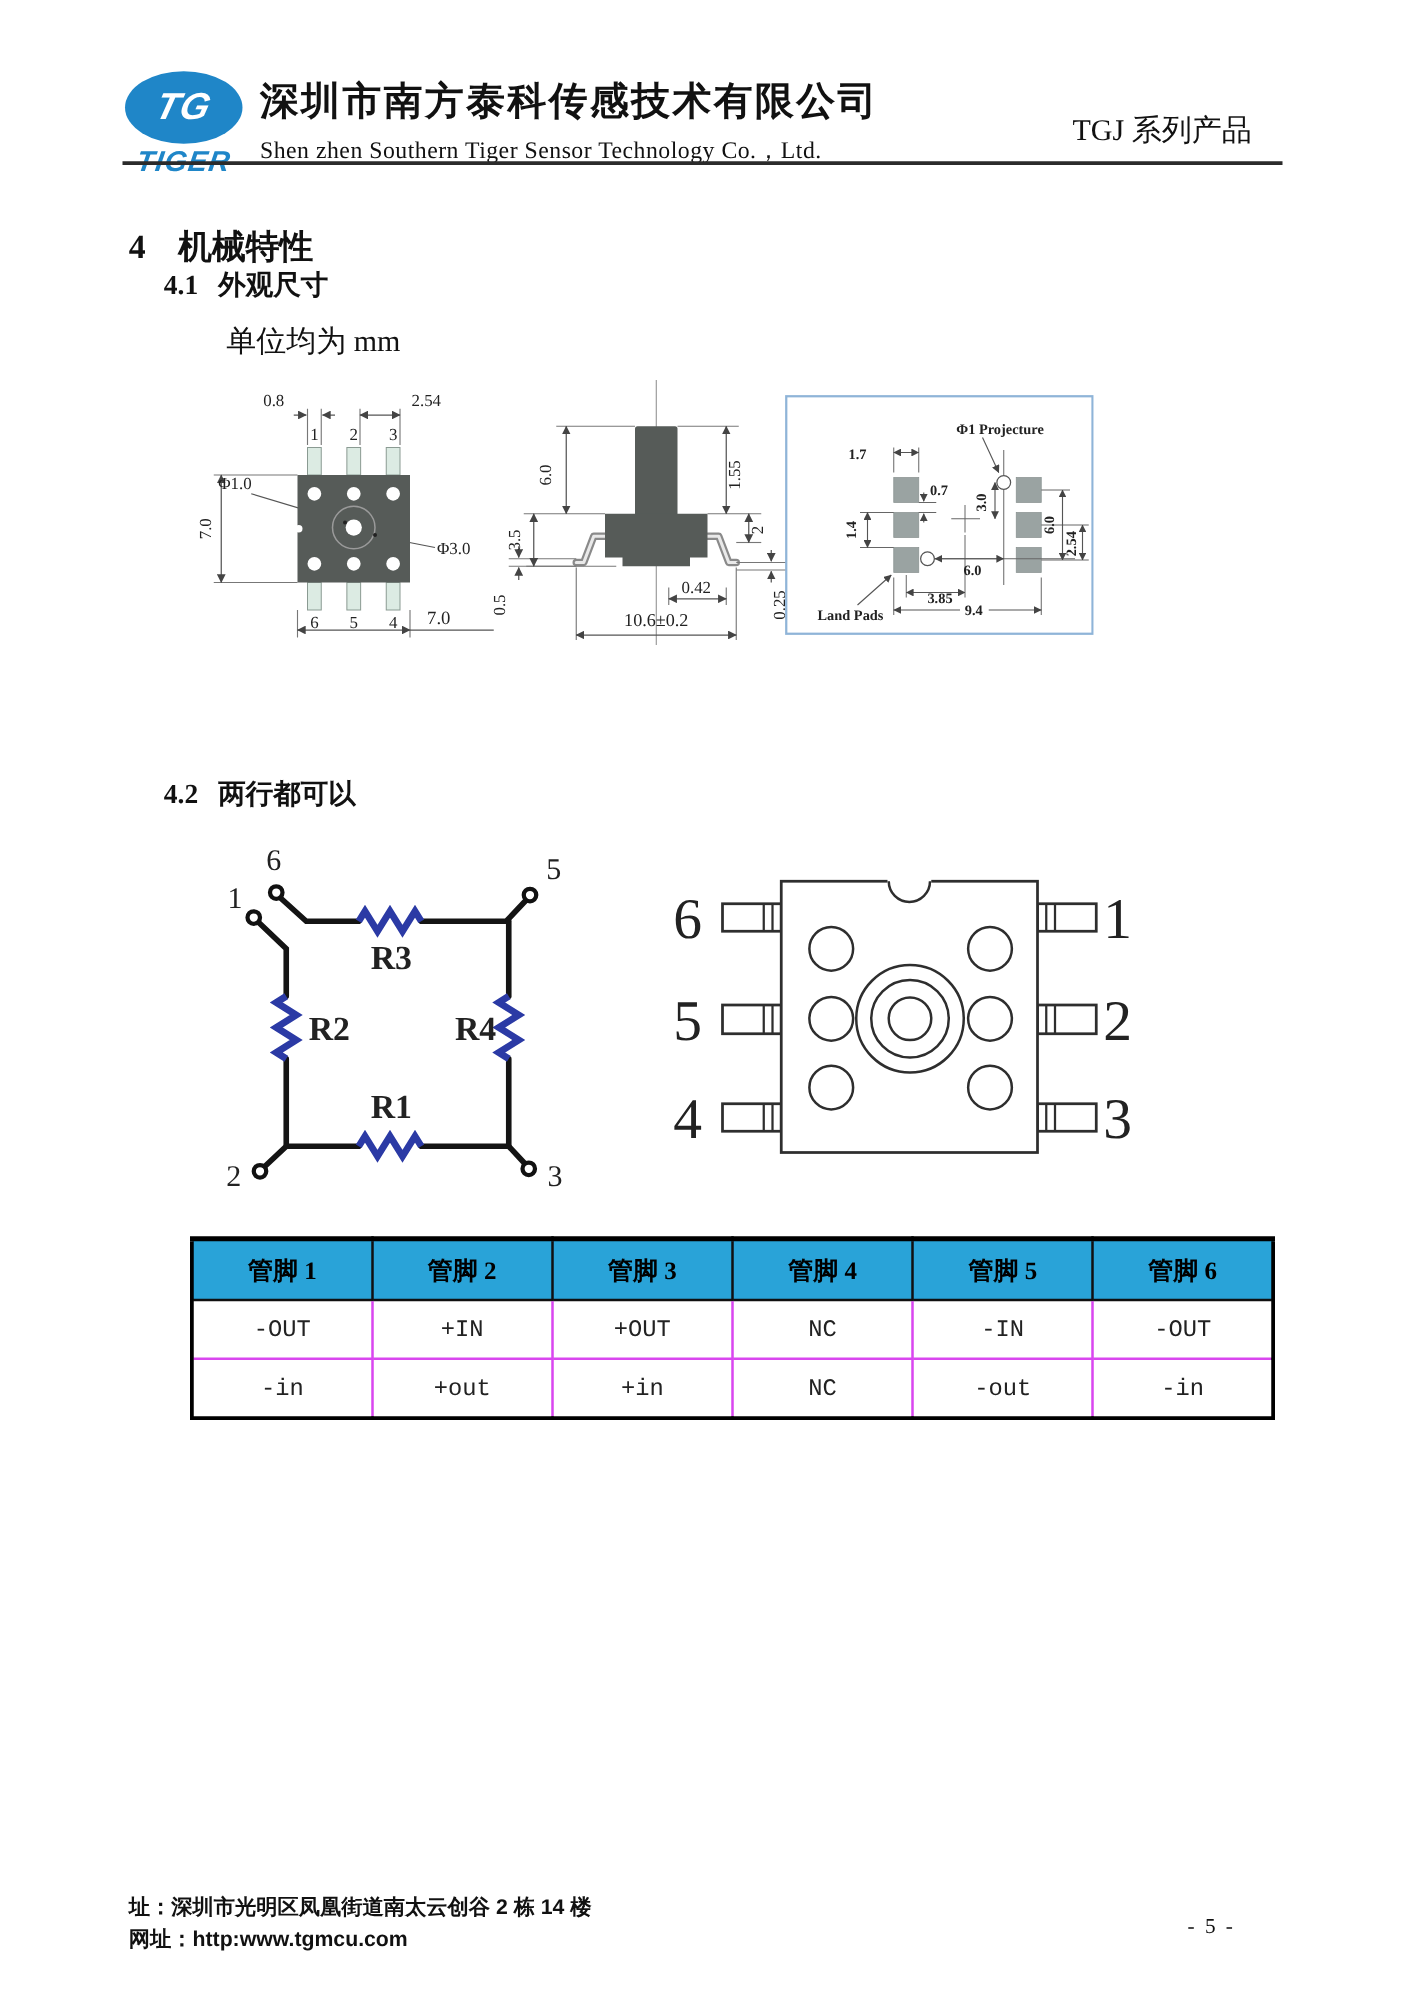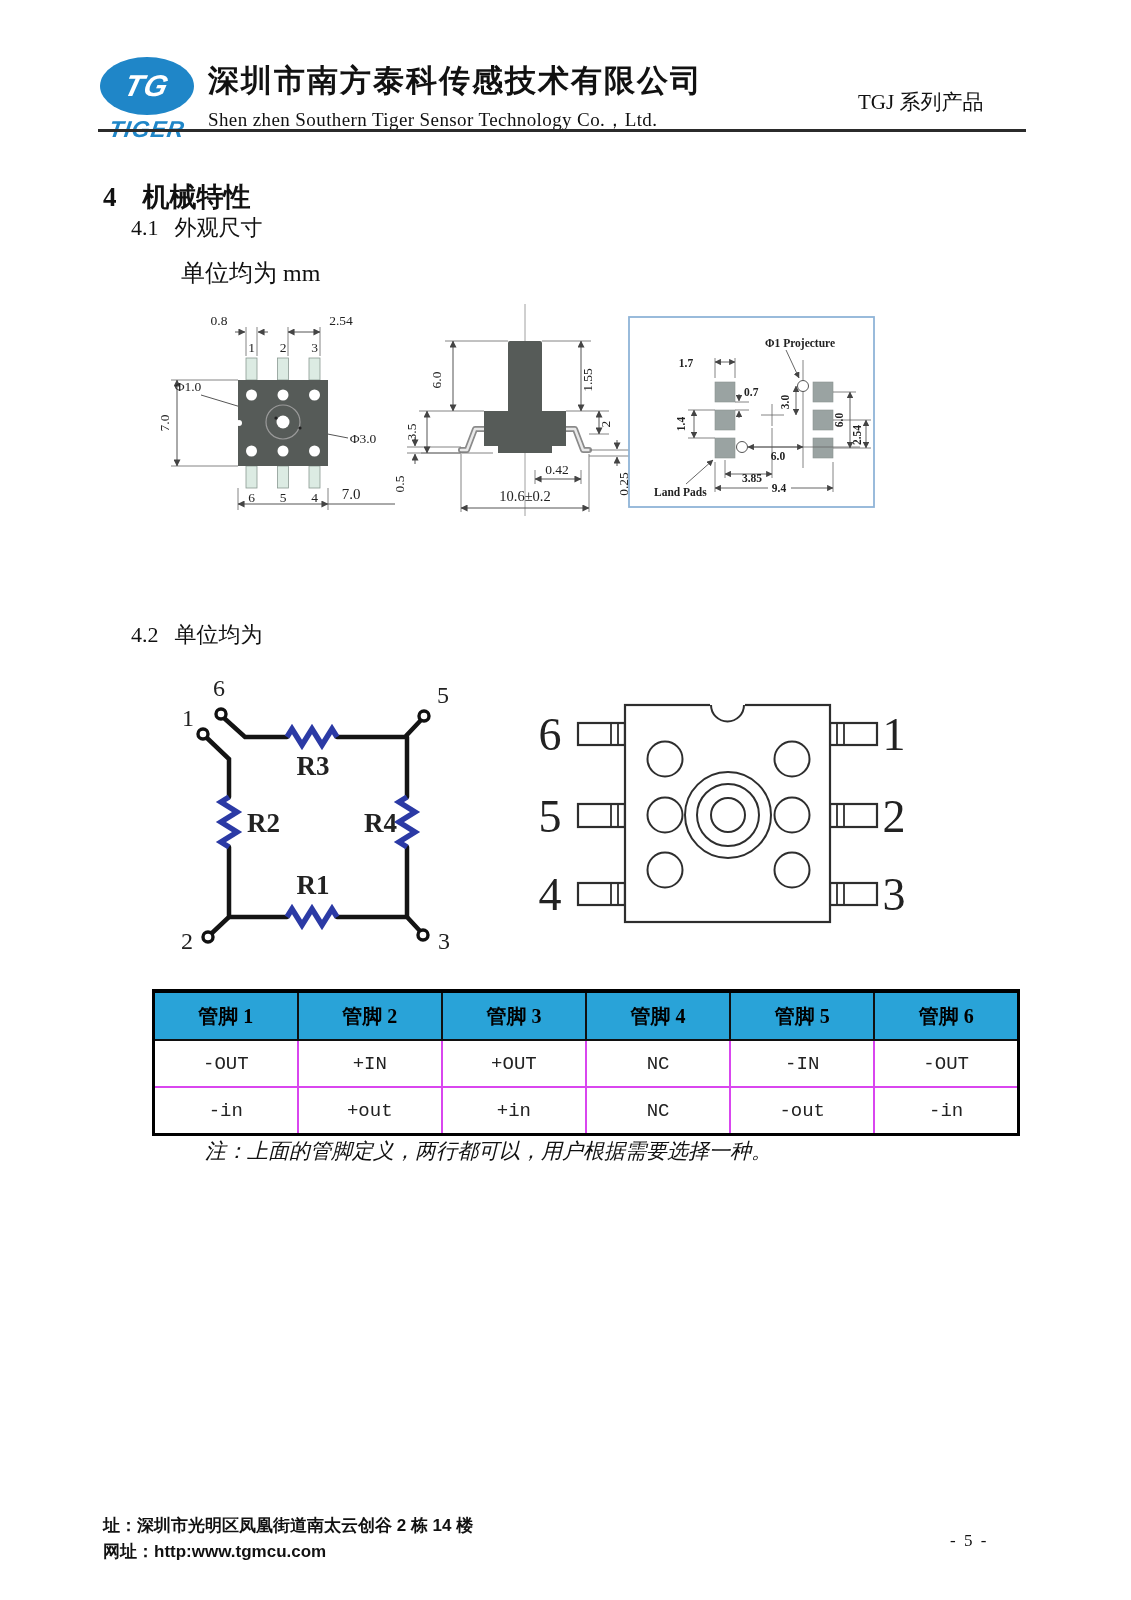--- a/index.html
+++ b/index.html
@@ -9,27 +9,27 @@
 
   
   .logo-ellipse{width:94px;height:58px;background:#1f86c8;border-radius:50%;
     display:flex;align-items:center;justify-content:center;}
   .logo-tg{color:#fff;font-family:"Liberation Sans",sans-serif;font-style:italic;
     font-weight:800;font-size:30px;transform:skewX(-14deg);letter-spacing:1px;}
   .logo-tiger{font-family:"Liberation Sans",sans-serif;font-style:italic;font-weight:800;
     font-size:23px;color:#1f86c8;letter-spacing:1px;transform:skewX(-8deg);margin-top:1px;text-align:center;}
   .company-cn{font-weight:700;font-size:31px;letter-spacing:2px;white-space:nowrap;}
   .company-en{font-size:19px;letter-spacing:.4px;margin-top:7px;white-space:nowrap;}
-  .series{font-size:21px;white-space:nowrap;}
+  .series{font-size:24px;white-space:nowrap;}
   .header-rule{height:3px;background:#2b2b2b;}
 
   
   .h1{font-size:27px;font-weight:700;white-space:nowrap;margin-top:19px;}
   .h1 .num{margin-right:26px;}
-  .h2{font-size:22px;font-weight:400;white-space:nowrap;}
+  .h2{font-size:22px;font-weight:700;white-space:nowrap;}
   .h2 .num{margin-right:16px;}
   .unit-note{font-size:24px;white-space:nowrap;text-align:center;}
 
   
   .pin-table{border-collapse:collapse;width:868px;table-layout:fixed;
     border:3px solid #000;border-top-width:4px;}
   .pin-table th{background:#29a3d8;border:2px solid #101010;height:44px;
     font-size:20px;font-weight:700;color:#000;}
   .pin-table td{border:2px solid #d946ef;height:43px;text-align:center;
     font-family:"Liberation Mono",monospace;font-size:19px;color:#222;}
@@ -242,21 +242,21 @@
       <text x="215" y="104" transform="rotate(-90 215 104)" text-anchor="middle">6.0</text>
       <text x="233" y="119" transform="rotate(-90 233 119)" text-anchor="middle">2.54</text>
       <text x="150" y="144" text-anchor="middle">6.0</text>
       <text x="124" y="166" text-anchor="middle">3.85</text>
       <text x="151" y="176" text-anchor="middle">9.4</text>
       <text x="26" y="180">Land Pads</text>
     </g>
   </svg>
 
   <div class="abs h2" style="left:131px;top:620px;">
-    <span class="num">4.2</span><span>单位均为</span>
+    <span class="num">4.2</span><span>两行都可以</span>
   </div>
 
   <svg class="abs" style="left:152px;top:662px;" width="335" height="295" viewBox="0 0 335 295">
     <g stroke="#141414" stroke-width="4.5" fill="none" stroke-linecap="round">
       <path d="M72,56 L93,75 L135,75"></path>
       <path d="M185,75 L253,75 L269,58"></path>
       <path d="M55,76 L77,97 L77,135"></path>
       <path d="M77,185 L77,255 L60,271"></path>
       <path d="M77,255 L135,255"></path>
       <path d="M185,255 L255,255 L268,269"></path>
@@ -362,19 +362,18 @@
         <td>-in</td>
         <td>+out</td>
         <td>+in</td>
         <td>NC</td>
         <td>-out</td>
         <td>-in</td>
       </tr>
     </tbody>
   </table>
 
-  <div class="abs table-note" style="left:205px;top:1137px;">注：上面的管脚定义，两行都可以，用户根据需要选择一种。</div>
 
   <div class="abs footer-line" style="left:103px;top:1477px;">址：深圳市光明区凤凰街道南太云创谷 2 栋 14 楼</div>
   <div class="abs footer-line" style="left:103px;top:1503px;">网址：http:www.tgmcu.com</div>
   <div class="abs page-num" style="left:950px;top:1531px;">- 5 -</div>
 
 </div>
 
 </body></html>

